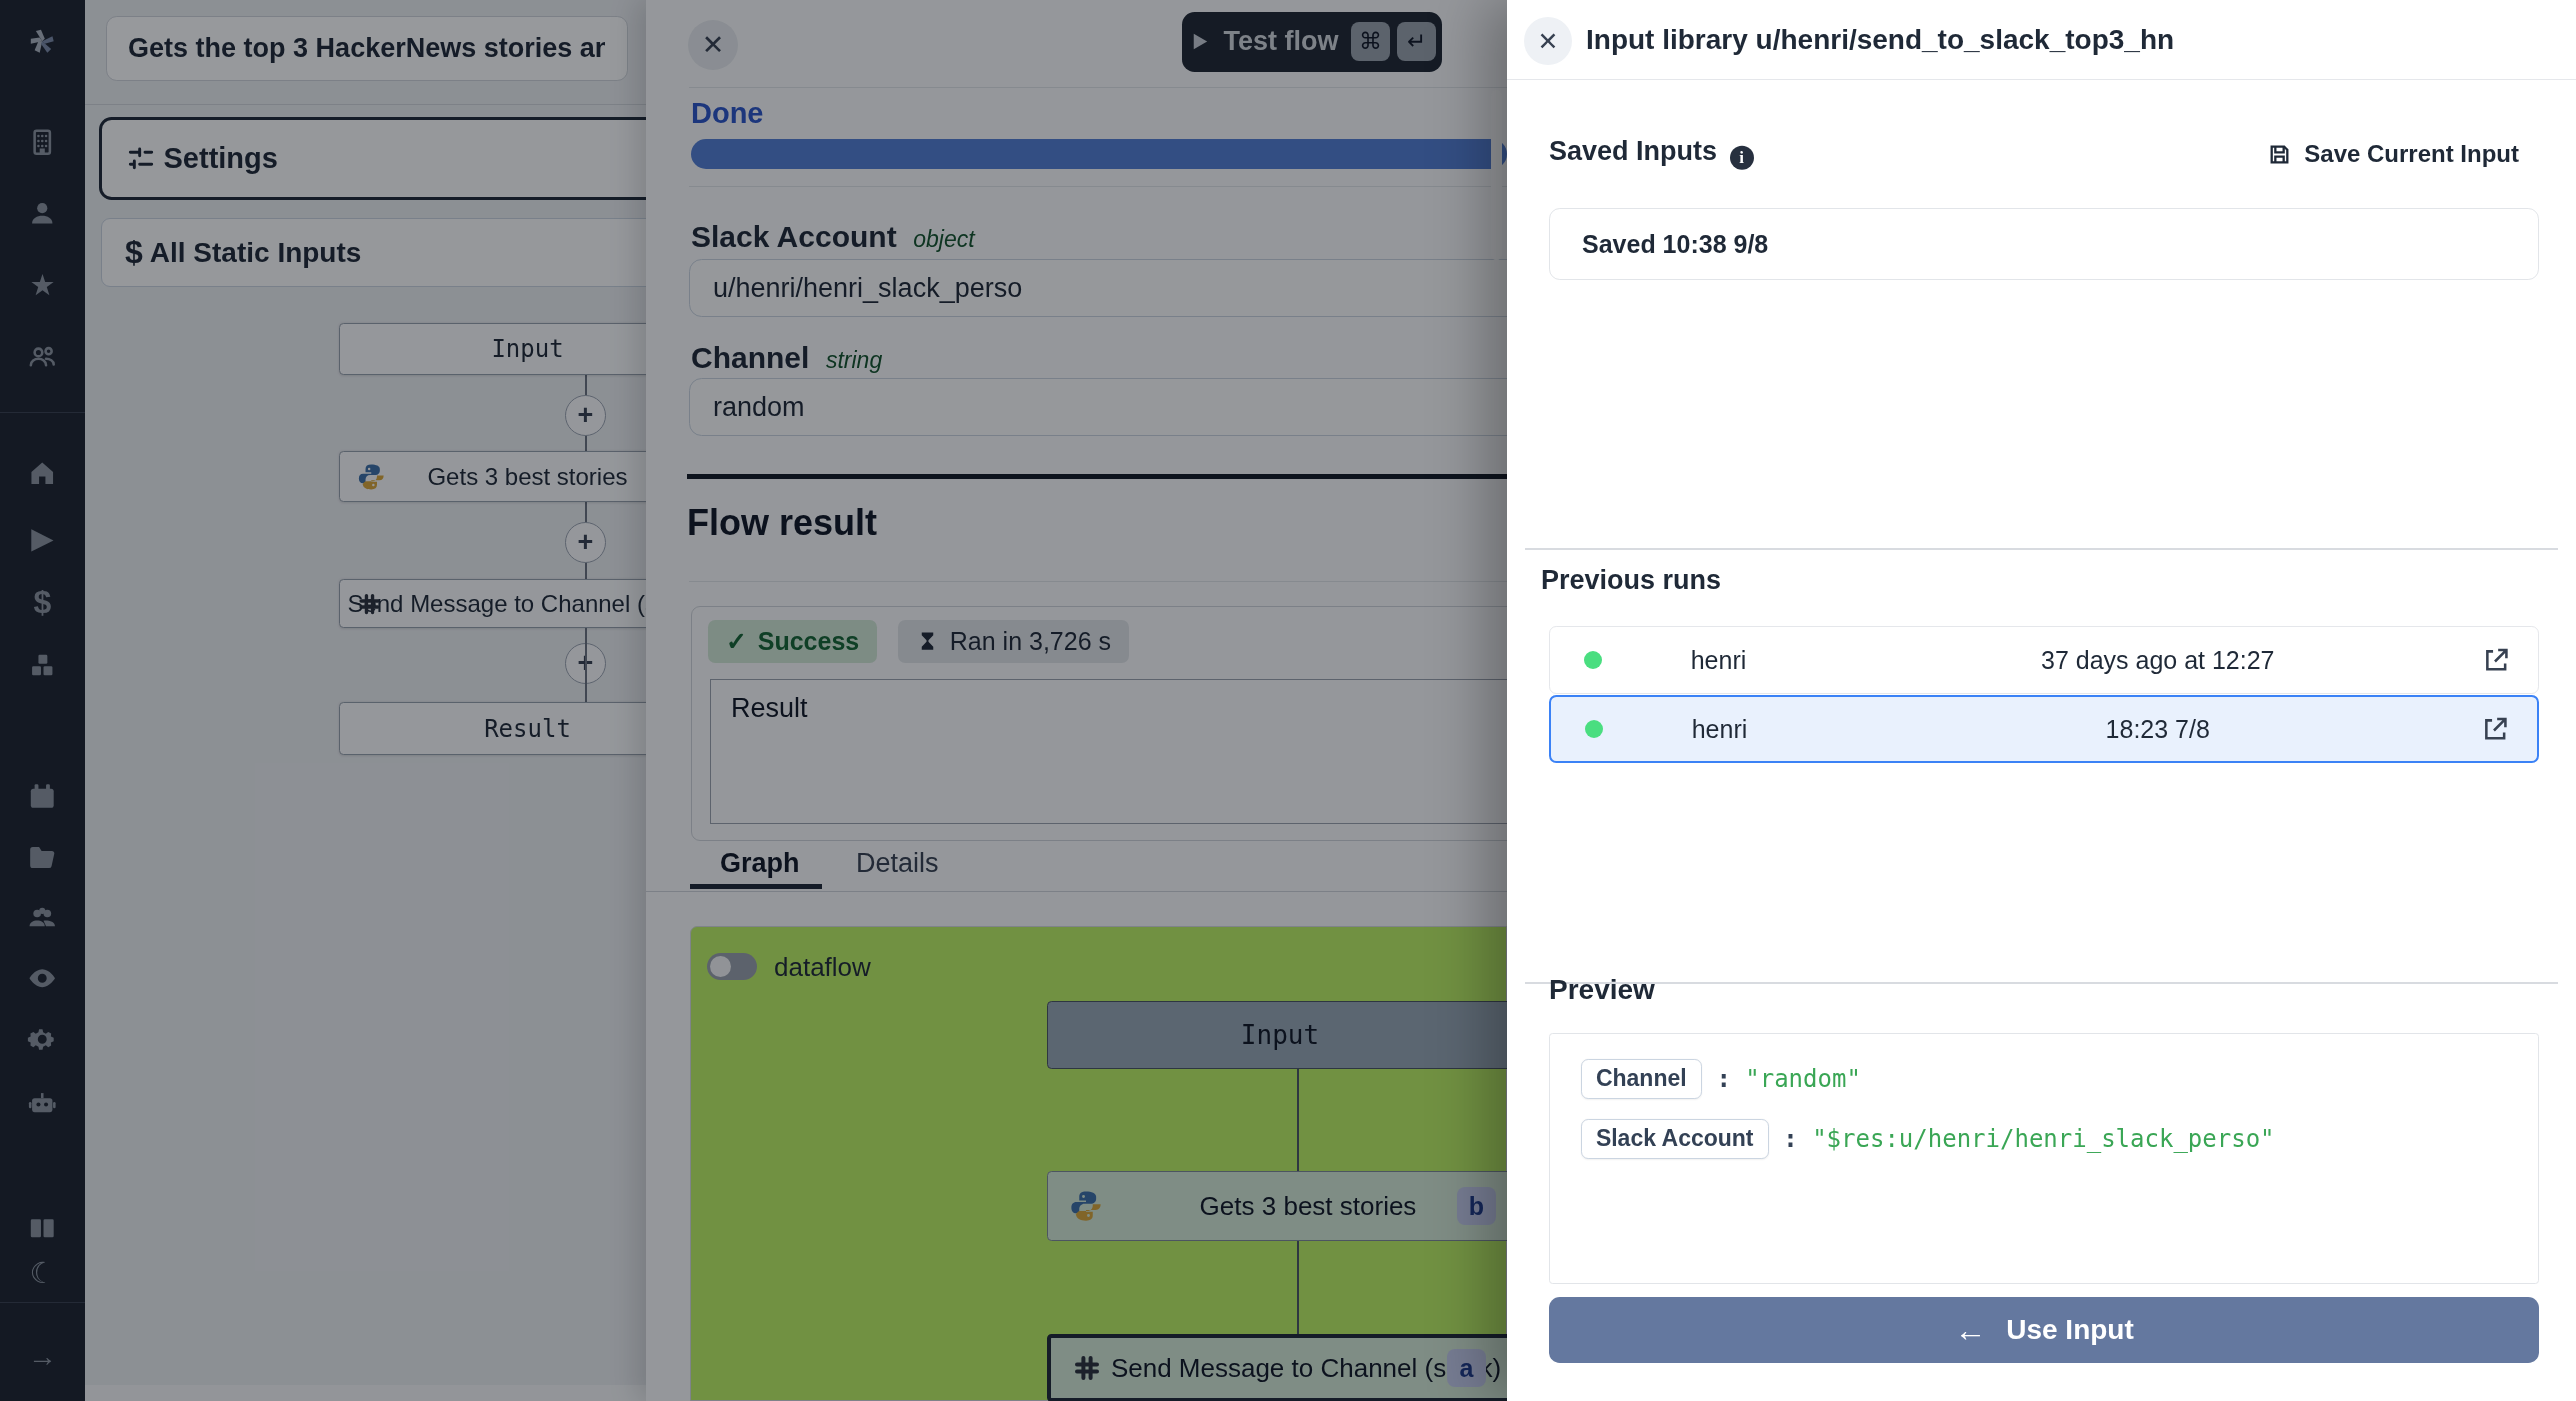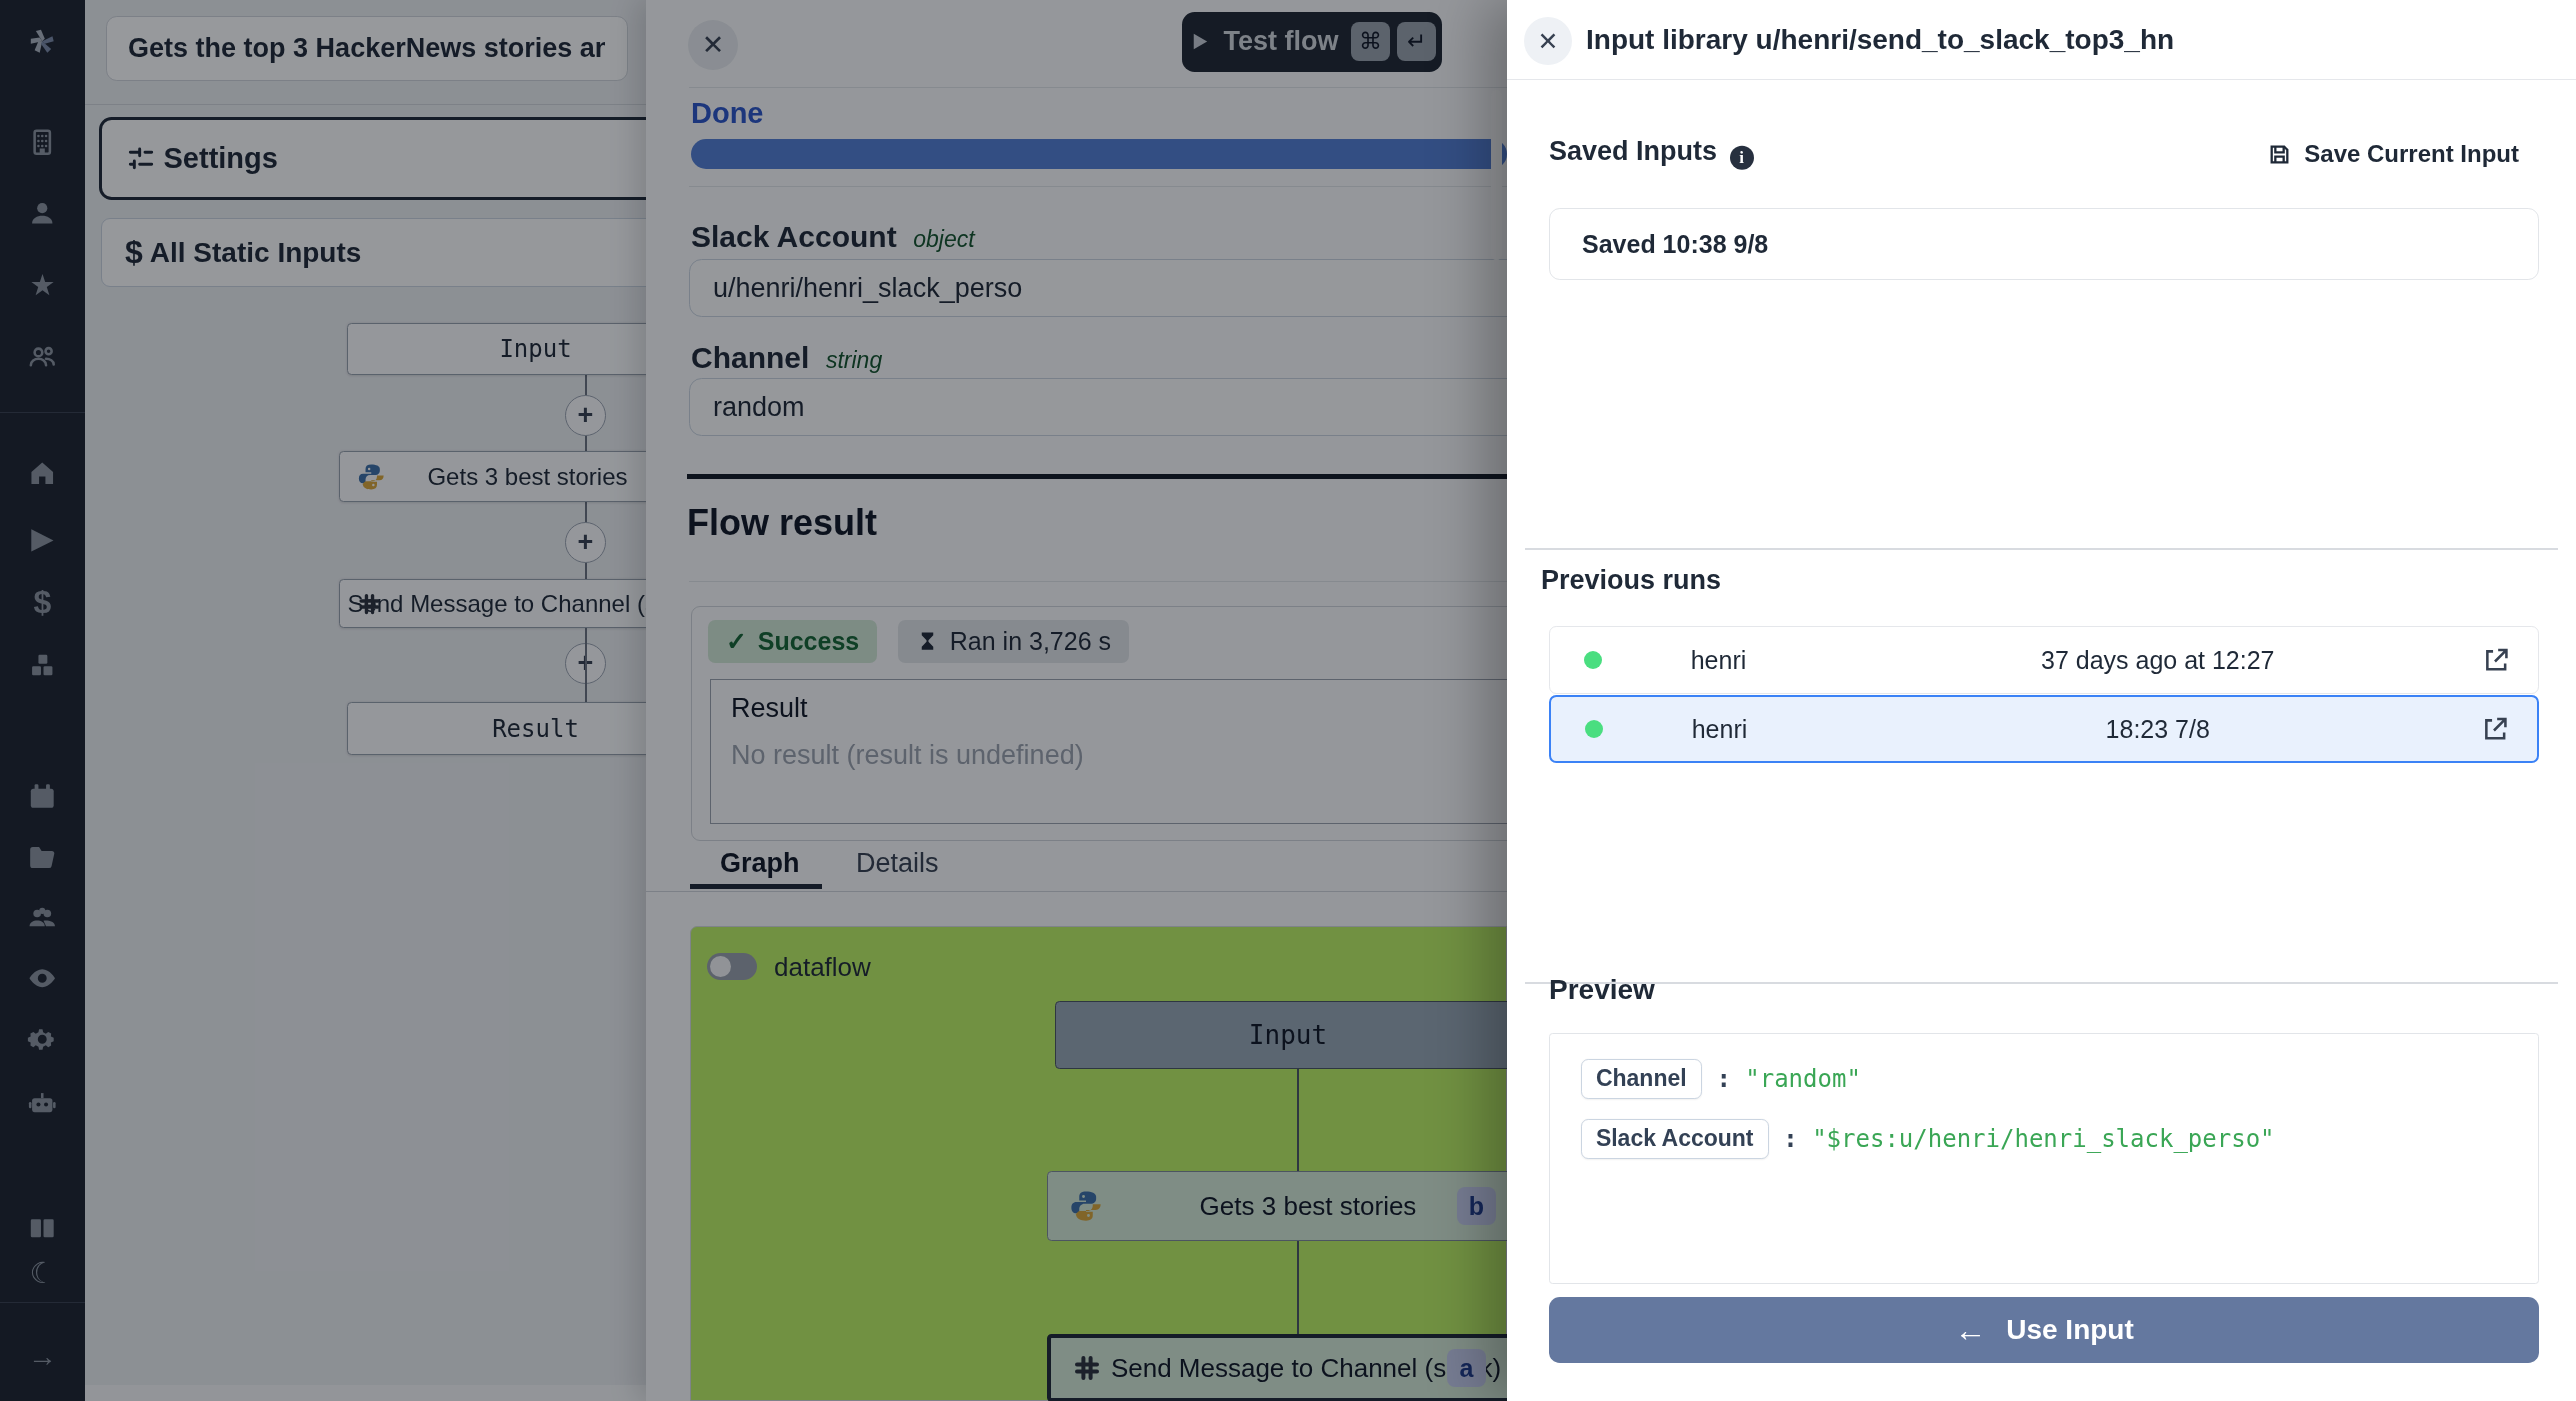--- a/index.html
+++ b/index.html
@@ -1,19 +1,19 @@
 <!DOCTYPE html>
 <html style="font-size:14.4px"><head>
 <meta charset="utf-8">
 <style>
   * { margin:0; padding:0; box-sizing:border-box; }
   html,body { width:2576px; height:1401px; overflow:hidden; background:#fff;
     font-family:"Liberation Sans", sans-serif; color:#1f2937; }
   .abs { position:absolute; }
-  .mono { font-family:"DejaVu Sans Mono", monospace;margin-left:8px; }
+  .mono { font-family:"DejaVu Sans Mono", monospace; }
 
   
   #sidebar { position:absolute; left:0; top:0; width:85px; height:1401px; background:#1e2430; }
   .side-icon { position:absolute; left:0; width:85px; height:50px; display:flex; align-items:center; justify-content:center; color:#8d95a1; font-size:29px; }
   .side-icon svg { width:30.5px; height:30.5px; }
   .side-div { position:absolute; left:0; width:85px; height:0.9px; background:#3a4150; }
 
   
   #editor { position:absolute; left:85px; top:0; width:561px; height:1401px; background:#edeff2; overflow:hidden; }
   #flow-title { position:absolute; left:20.6px; top:16px; width:522px; height:65px; background:#fff; border:1.8px solid #d1d5db; border-radius:10.8px; font-size:27px; font-weight:700; color:#1f2937; padding:0 21.5px; outline:none; white-space:nowrap; overflow:hidden; }
@@ -278,21 +278,20 @@
       <span>Success</span>
     </div>
     <div class="badge" id="badge-duration">
       <svg width="23" height="23" viewBox="0 0 24 24" fill="#1f2937">
           <path d="M6 2.5h12v3l-5 5.2v1.6l5 5.2v3H6v-3l5-5.2v-1.6L6 5.5z"></path>
         </svg>
       <span>Ran in 3,726 s</span>
     </div>
     <div id="result-box">
       <div style="font-size:27px; color:#111827;">Result</div>
-      <div style="font-size:27px; color:#9ca3af; margin-top:16px;">No result (result is undefined)</div>
     </div>
   </div>
 
   <div class="tab" style="left:74px; font-weight:600; color:#111827;">Graph</div>
   <div class="tab" style="left:202px; color:#374151;margin-left:8px;">Details</div>
   <div id="tab-underline"></div>
   <div class="tabs-border"></div>
 
   <div id="graph-panel">
     <div class="toggle">

